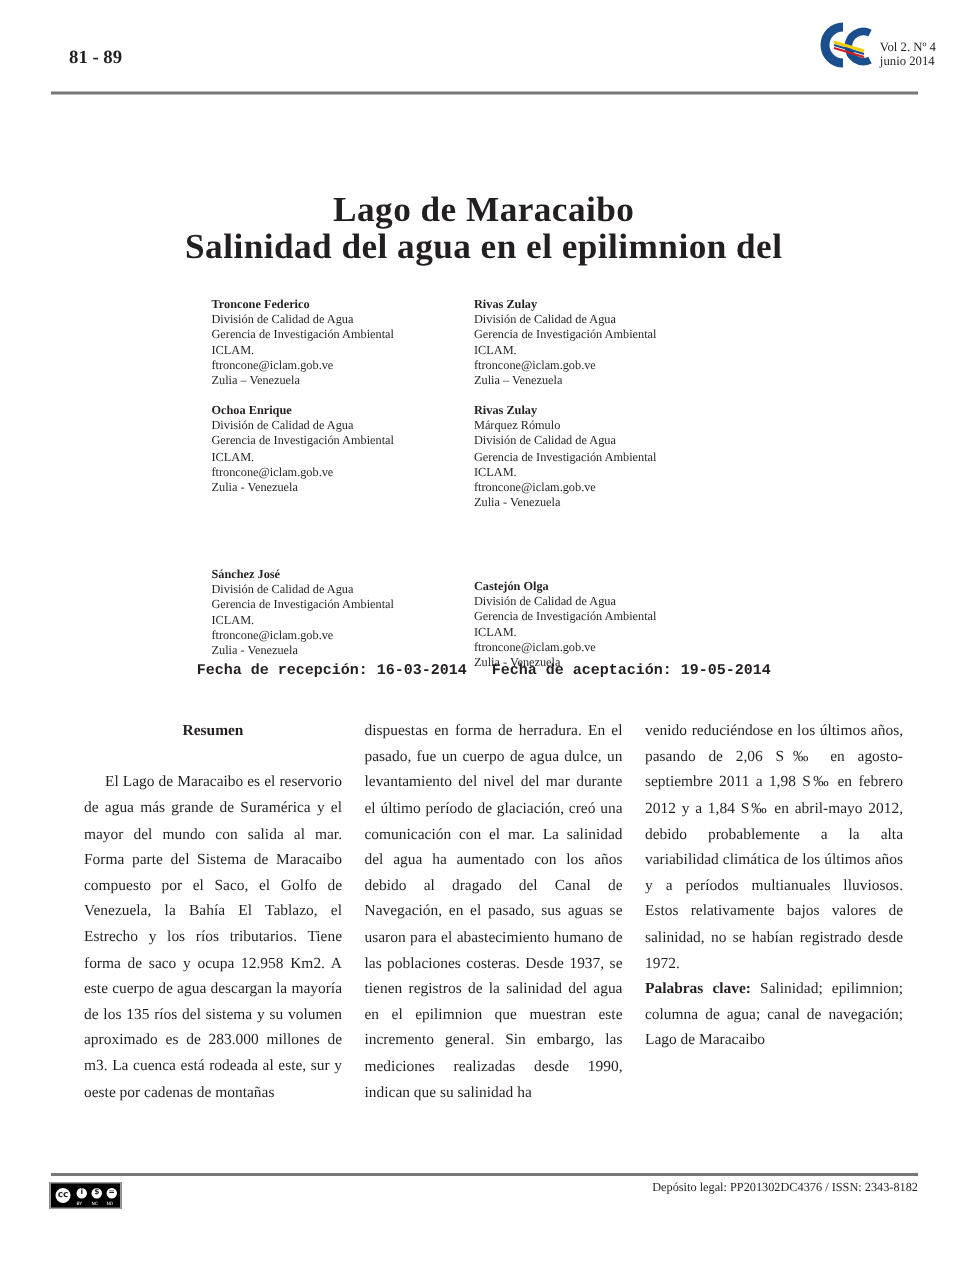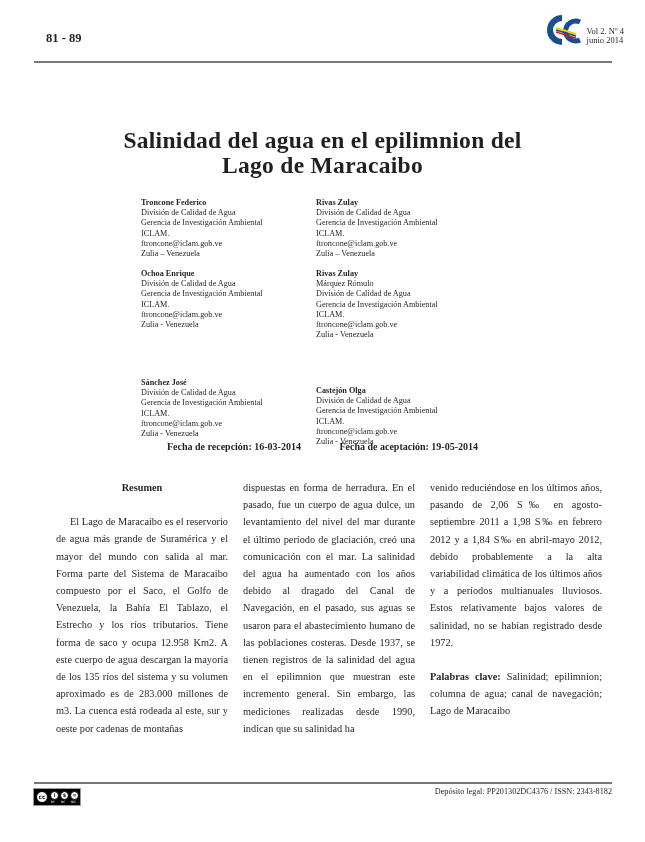--- a/index.html
+++ b/index.html
@@ -23,32 +23,32 @@
       position: absolute; width: 190px; text-align: left; font-size: 8.2px; line-height: 10.2px;
     }
     .author .name { font-weight: bold; }
     .col-left { left: 141px; }
     .col-right { left: 316px; }
 
     .dates {
       position: absolute; top: 441px; left: 0; width: 645px; text-align: center;
       font-weight: bold; font-size: 10px;
     }
-    .dates span { margin: 0 18px; }
+    .dates span { margin: 0 7px; font-family: Liberation Mono, monospace; }
 
     .body-col {
       position: absolute; top: 479px; width: 172px; font-size: 10.3px; line-height: 17.2px;
       text-align: justify; hyphens: manual;
     }
     .c1 { left: 56px; }
     .c2 { left: 243px; }
     .c3 { left: 430px; }
     .resumen-head { text-align: center; font-weight: bold; margin-bottom: 17px; }
     .indent { text-indent: 14px; }
-    .kw { margin-top: 17px; }
+    .kw { }
     .kw b { font-weight: bold; }
 
     .footer-rule { position: absolute; left: 34px; top: 782px; width: 578px; height: 2px; background: #777; }
     .cc {
       position: absolute; left: 33px; top: 788px; width: 48px; height: 18px; background: #000;
       border: 1px solid #999; box-sizing: border-box;
     }
     .cc .circ {
       position: absolute; top: 2px; width: 9px; height: 9px; border-radius: 50%;
       background: #fff; border: 1px solid #000; box-sizing: border-box;
@@ -73,22 +73,22 @@
     <path d="M10 18 L30 24" stroke="#d62020" stroke-width="1.5"></path>
   </svg>
   <div class="vol">
     <div>Vol 2. Nº 4</div>
     <div>junio 2014</div>
   </div>
 </div>
 <div class="header-rule"></div>
 
 <div class="title">
+  <div>Lago de Maracaibo</div>
   <div>Salinidad del agua en el epilimnion del</div>
-  <div>Lago de Maracaibo</div>
 </div>
 
 <div class="authors">
   <div class="author col-left" style="top:0px;">
     <div class="name">Troncone Federico</div>
     <div>División de Calidad de Agua</div>
     <div>Gerencia de Investigación Ambiental</div>
     <div>ICLAM.</div>
     <div>ftroncone@iclam.gob.ve</div>
     <div>Zulia – Venezuela</div>

